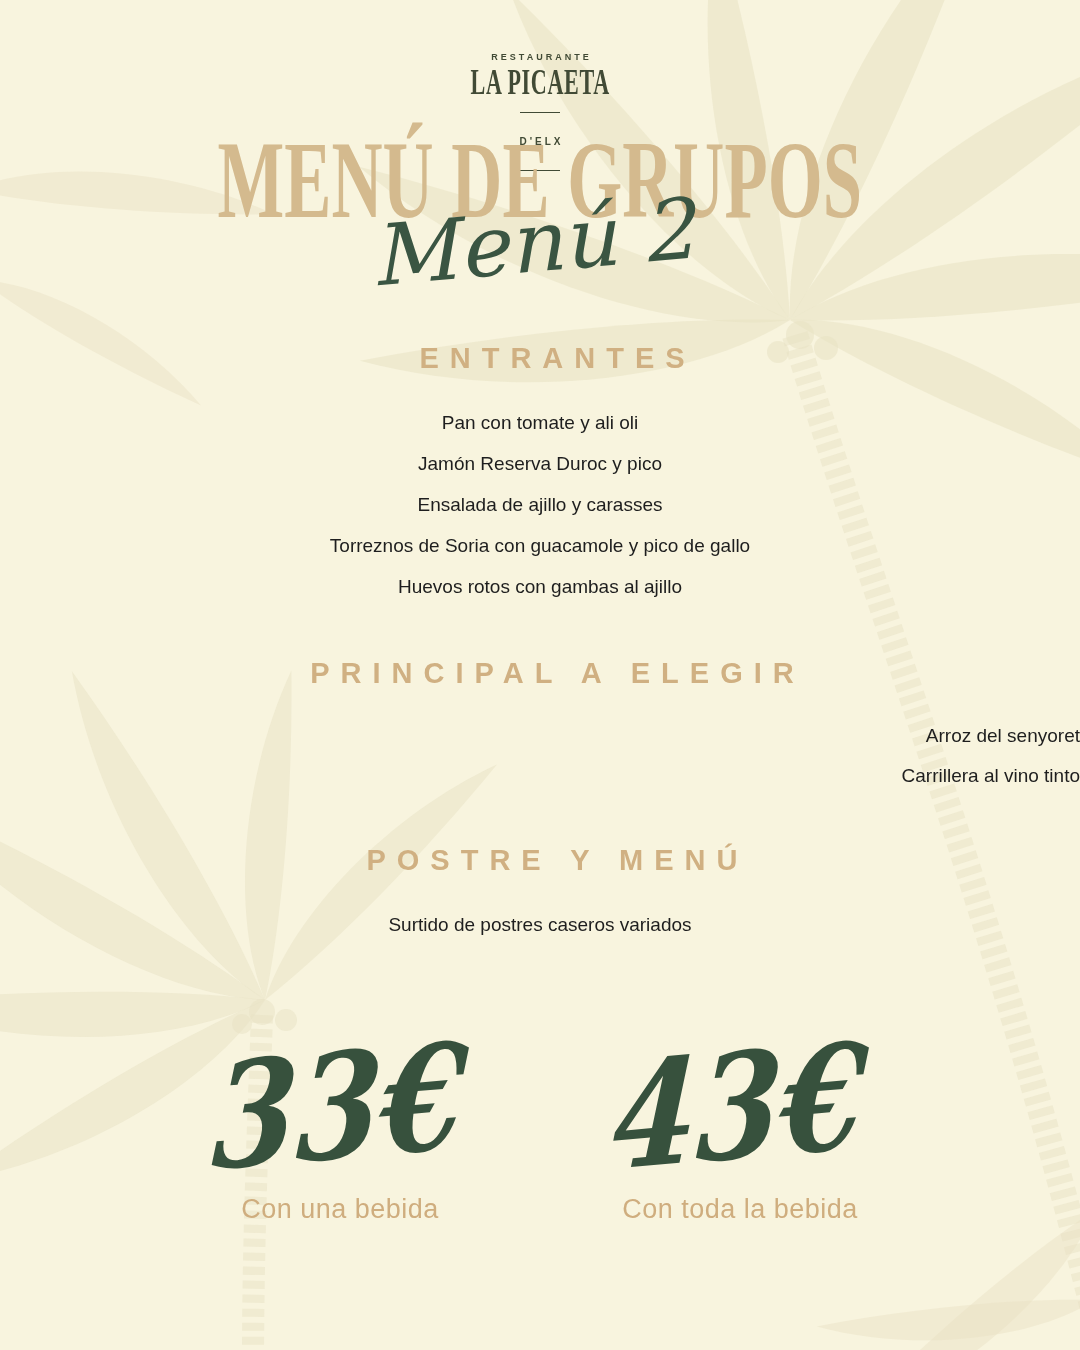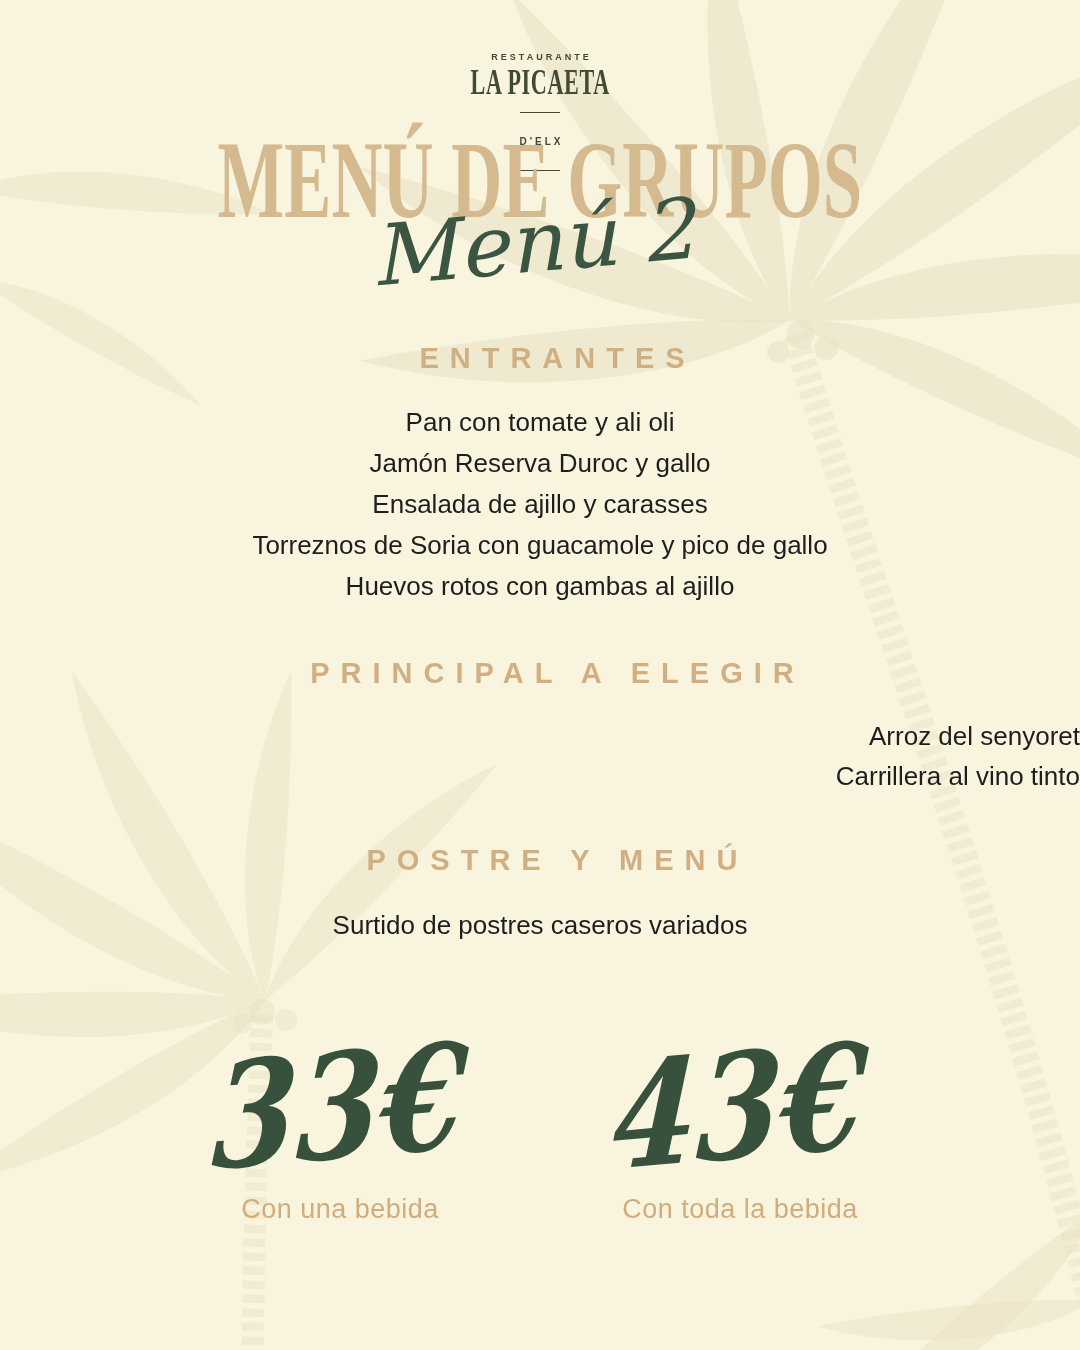--- a/index.html
+++ b/index.html
@@ -34,21 +34,21 @@
   .subtitle{position:absolute;top:196px;left:0;right:0;text-align:center;
     font-family:"DejaVu Serif", serif;font-style:italic;font-size:84px;line-height:92px;
     color:#3a5542;white-space:nowrap;}
   .subtitle-inner{display:inline-block;transform:rotate(-5deg) skewX(-4deg);}
 
   
   .section-heading{position:absolute;left:0;right:0;text-align:center;
     font-size:29px;line-height:29px;font-weight:bold;color:#d0b082;
     letter-spacing:11px;text-indent:11px;white-space:nowrap;padding-left:24px;}
   .menu-items{position:absolute;left:0;right:0;text-align:center;
-    font-size:26px;color:#1e1e1e;}
+    font-size:19px;color:#1e1e1e;}
   .menu-items div{white-space:nowrap;}
   #entrantes-heading{top:344px;}
   #entrantes-items{top:402px;line-height:41px;}
   #principal-heading{top:659px;}
   #principal-items{top:716px;line-height:40px;text-align:right;}
   #postre-heading{top:846px;}
   #postre-items{top:905px;line-height:40px;}
 
   
   .price-col{position:absolute;text-align:center;}
@@ -120,21 +120,21 @@
   <div class="title">
     <span class="title-inner">MENÚ DE GRUPOS</span>
   </div>
   <div class="subtitle">
     <span class="subtitle-inner">Menú 2</span>
   </div>
 
   <div id="entrantes-heading" class="section-heading">ENTRANTES</div>
   <div id="entrantes-items" class="menu-items">
     <div>Pan con tomate y ali oli</div>
-    <div>Jamón Reserva Duroc y gallo</div>
+    <div>Jamón Reserva Duroc y pico</div>
     <div>Ensalada de ajillo y carasses</div>
     <div>Torreznos de Soria con guacamole y pico de gallo</div>
     <div>Huevos rotos con gambas al ajillo</div>
   </div>
 
   <div id="principal-heading" class="section-heading">PRINCIPAL A ELEGIR</div>
   <div id="principal-items" class="menu-items">
     <div>Arroz del senyoret</div>
     <div>Carrillera al vino tinto</div>
   </div>

